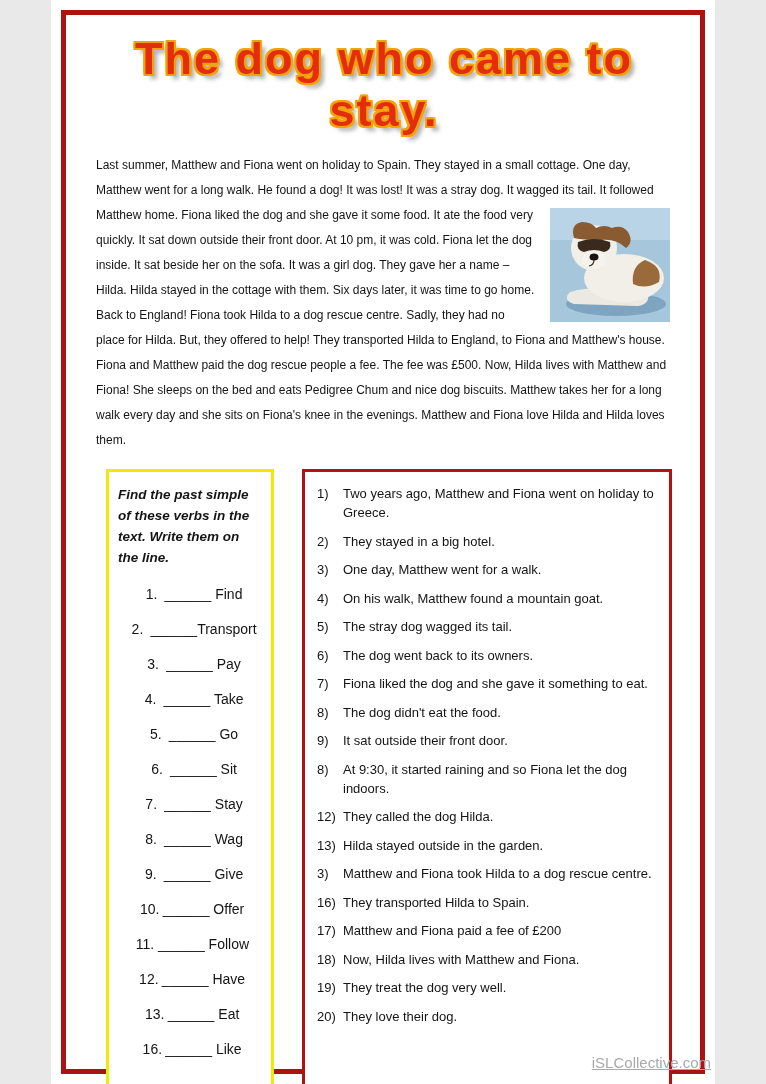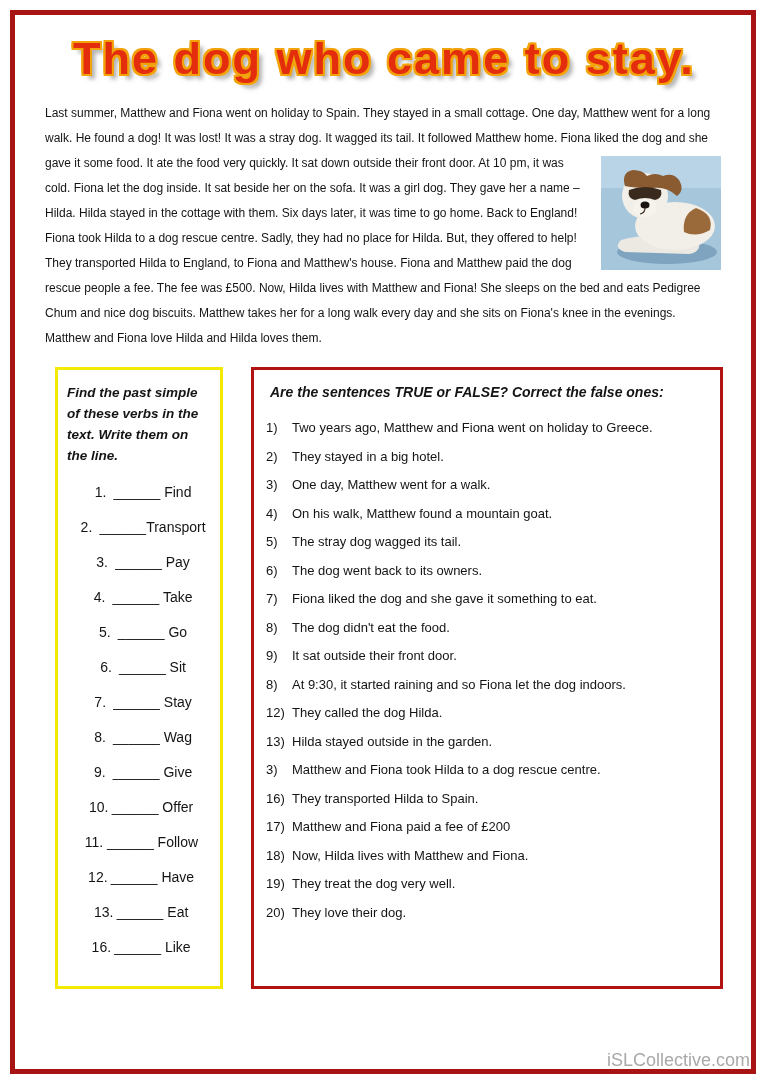--- a/index.html
+++ b/index.html
@@ -1,20 +1,20 @@
 <!DOCTYPE html>
 <html style="--frame-red: #a81414; --box-yellow: #f2ea00; --box-red: #b11212; --title-red: #e32d0d; --title-outline: #f2a30a; --watermark-gray: #a9a9a9;"><head>
 <meta charset="utf-8">
 <style>
   * { box-sizing: border-box; }
   html, body { margin: 0; padding: 0; background: #e9e9e9; }
 
   .page {
     position: relative;
-    width: 766px;
+    width: 664px;
     height: 1084px;
     margin: 0 auto;
     background: #ffffff;
     font-family: "Liberation Sans", sans-serif;
     color: #141414;
     overflow: hidden;
   }
 
   .frame {
     position: absolute;
@@ -106,24 +106,25 @@
     display: flex;
     font-size: 13px;
     line-height: 19px;
     margin-bottom: 9.5px;
   }
   .tf-item .num { flex: 0 0 26px; }
   .tf-item .txt { flex: 1; }
 
   .watermark {
     position: absolute;
-    right: 16px;
+    right: 4px;
     bottom: 13px;
-    font-size: 18px;
+    font-size: 15px;
     color: var(--watermark-gray, #a9a9a9);
+    text-decoration: underline;
   }
 </style>
 </head>
 <body>
 
 <div class="page">
   <div class="frame">
     <div class="content">
 
       <h1 class="title">The dog who came to stay.</h1>
@@ -165,21 +166,20 @@
               <div class="verb-item"><span class="num">9.</span><span class="txt">______ Give</span></div>
               <div class="verb-item"><span class="num">10.</span><span class="txt">______ Offer</span></div>
               <div class="verb-item"><span class="num">11.</span><span class="txt">______ Follow</span></div>
               <div class="verb-item"><span class="num">12.</span><span class="txt">______ Have</span></div>
               <div class="verb-item"><span class="num">13.</span><span class="txt">______ Eat</span></div>
               <div class="verb-item"><span class="num">16.</span><span class="txt">______ Like</span></div>
             </div>
         </div>
 
         <div class="tf-box">
-          <div class="tf-instruction">Are the sentences TRUE or FALSE?  Correct the false ones:</div>
           <div class="tf-list">
               <div class="tf-item">
                 <span class="num">1)</span>
                 <span class="txt">Two years ago, Matthew and Fiona went on holiday to Greece.</span>
               </div>
               <div class="tf-item">
                 <span class="num">2)</span>
                 <span class="txt">They stayed in a big hotel.</span>
               </div>
               <div class="tf-item">

